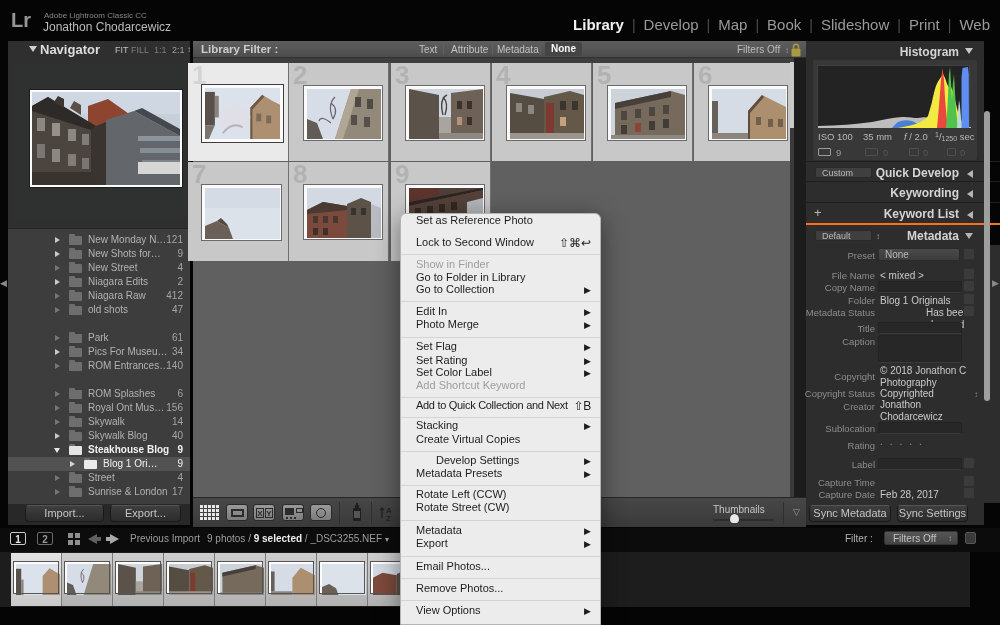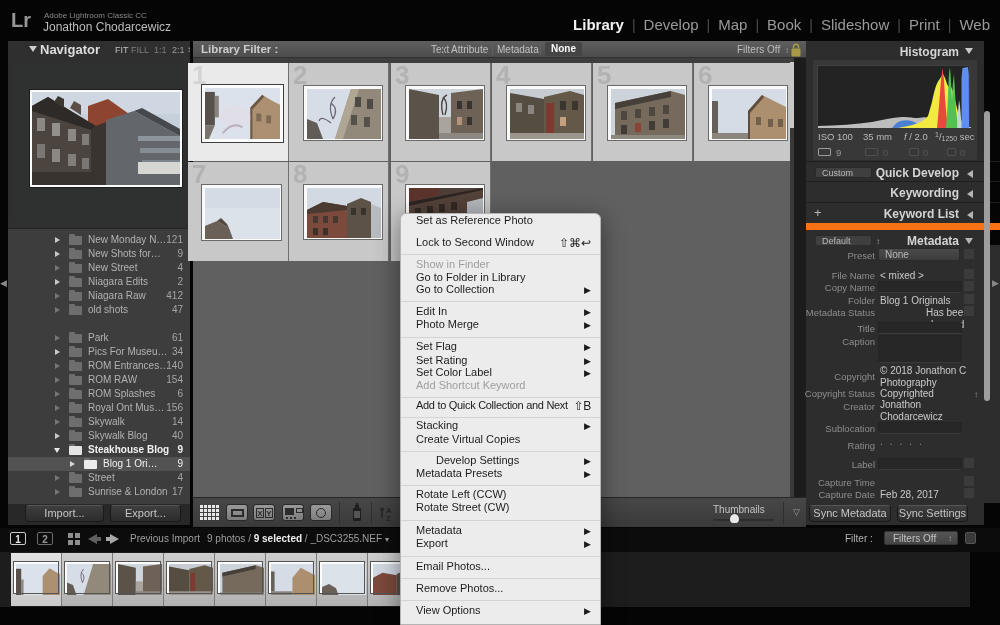--- a/index.html
+++ b/index.html
@@ -167,26 +167,20 @@
           <span class="fold"></span>
           <span class="nm">Pics For Museu…</span>
           <span class="ct">34</span>
         </div>
       <div class="frow" style="top:130px">
           <span class="tri"></span>
           <span class="fold"></span>
           <span class="nm">ROM Entrances…</span>
           <span class="ct">140</span>
         </div>
-      <div class="frow" style="top:144px">
-          <span class="tri"></span>
-          <span class="fold"></span>
-          <span class="nm">ROM RAW</span>
-          <span class="ct">154</span>
-        </div>
       <div class="frow" style="top:158px">
           <span class="tri"></span>
           <span class="fold"></span>
           <span class="nm">ROM Splashes</span>
           <span class="ct">6</span>
         </div>
       <div class="frow" style="top:172px">
           <span class="tri"></span>
           <span class="fold"></span>
           <span class="nm">Royal Ont Mus…</span>
@@ -231,21 +225,21 @@
     </div>
   </div>
   <div id="btnrow">
     <div class="lrbtn" style="left:17px;width:79px;">Import...</div>
     <div class="lrbtn" style="left:102px;width:71px;">Export...</div>
   </div>
   <div style="position:absolute;left:0;top:278px;color:#8a8a8a;font-size:9px;">◀</div>
 
   <div id="filterbar">
     <span style="position:absolute;left:8px;top:2px;font-size:11.5px;font-weight:bold;color:#cccccc;">Library Filter :</span>
-    <span style="position:absolute;left:238px;top:3px;font-size:10px;color:#c2c2c2;">Text</span>
+    <span style="position:absolute;left:226px;top:3px;font-size:10px;color:#c2c2c2;">Text</span>
     <span style="position:absolute;left:250px;top:3px;width:1px;height:11px;background:#606060;"></span>
     <span style="position:absolute;left:258px;top:3px;font-size:10px;color:#c2c2c2;">Attribute</span>
     <span style="position:absolute;left:299px;top:3px;width:1px;height:11px;background:#606060;"></span>
     <span style="position:absolute;left:304px;top:3px;font-size:10px;color:#c2c2c2;">Metadata</span>
     <span style="position:absolute;left:347px;top:3px;width:1px;height:11px;background:#606060;"></span>
       <span style="position:absolute;left:352px;top:1px;padding:1px 6px 2px;font-size:10px;color:#f8f8f8;background:#454545;border-radius:2px;font-weight:bold;">None</span>
     <span style="position:absolute;left:544px;top:3px;font-size:10px;color:#bdbdbd;">Filters Off</span>
     <span style="position:absolute;left:592px;top:5px;font-size:8px;color:#9a9a9a;">↕</span>
     <svg style="position:absolute;left:598px;top:2px;" width="10" height="14" viewBox="0 0 10 14">
       <rect x="0.5" y="5.5" width="9" height="8" rx="1" fill="#a89a45"></rect>
@@ -462,21 +456,21 @@
       <span style="position:absolute;right:41px;top:4px;font-size:12px;font-weight:bold;color:#d4d4d4;">Keywording</span>
       <span style="position:absolute;right:27px;top:8px;width:0;height:0;border-right:6px solid #b4b4b4;border-top:4.5px solid transparent;border-bottom:4.5px solid transparent;"></span>
     </div>
 
     <div style="position:absolute;left:0;top:161px;width:194px;height:20px;border-top:1px solid #1f1f1f;">
       <span style="position:absolute;left:8px;top:2px;font-size:13px;color:#b9b9b9;">+</span>
       <span style="position:absolute;right:41px;top:4px;font-size:12px;font-weight:bold;color:#d4d4d4;">Keyword List</span>
       <span style="position:absolute;right:27px;top:8px;width:0;height:0;border-right:6px solid #b4b4b4;border-top:4.5px solid transparent;border-bottom:4.5px solid transparent;"></span>
     </div>
 
-    <div style="position:absolute;left:0;top:182px;width:194px;height:20px;border-top:7px solid #f97316;">
+    <div style="position:absolute;left:0;top:182px;width:194px;height:20px;border-top:2px solid #f97316;">
       <span style="position:absolute;left:9px;top:5px;width:57px;height:11px;background:#3f3f3f;border:1px solid #2a2a2a;border-radius:2px;color:#b9b9b9;font-size:9px;padding-left:6px;line-height:10px;">Default</span>
       <span style="position:absolute;left:70px;top:7px;font-size:8px;color:#9a9a9a;">↕</span>
       <span style="position:absolute;right:41px;top:4px;font-size:12px;font-weight:bold;color:#d4d4d4;">Metadata</span>
       <span style="position:absolute;right:27px;top:8px;width:0;height:0;border-top:6px solid #b4b4b4;border-left:4.5px solid transparent;border-right:4.5px solid transparent;"></span>
     </div>
 
     <div id="meta" style="position:absolute;left:0;top:204px;width:194px;height:258px;background:#2d2d2d;font-size:10px;">
       <span class="mlab" style="top:5px;">Preset</span>
       <span style="position:absolute;left:72px;top:3px;width:82px;height:13px;background:linear-gradient(#4a4a4a,#3c3c3c);border:1px solid #2a2a2a;border-radius:2px;color:#b9b9b9;padding-left:6px;line-height:12px;">None</span>
       <span class="mbox" style="top:3px;"></span>

